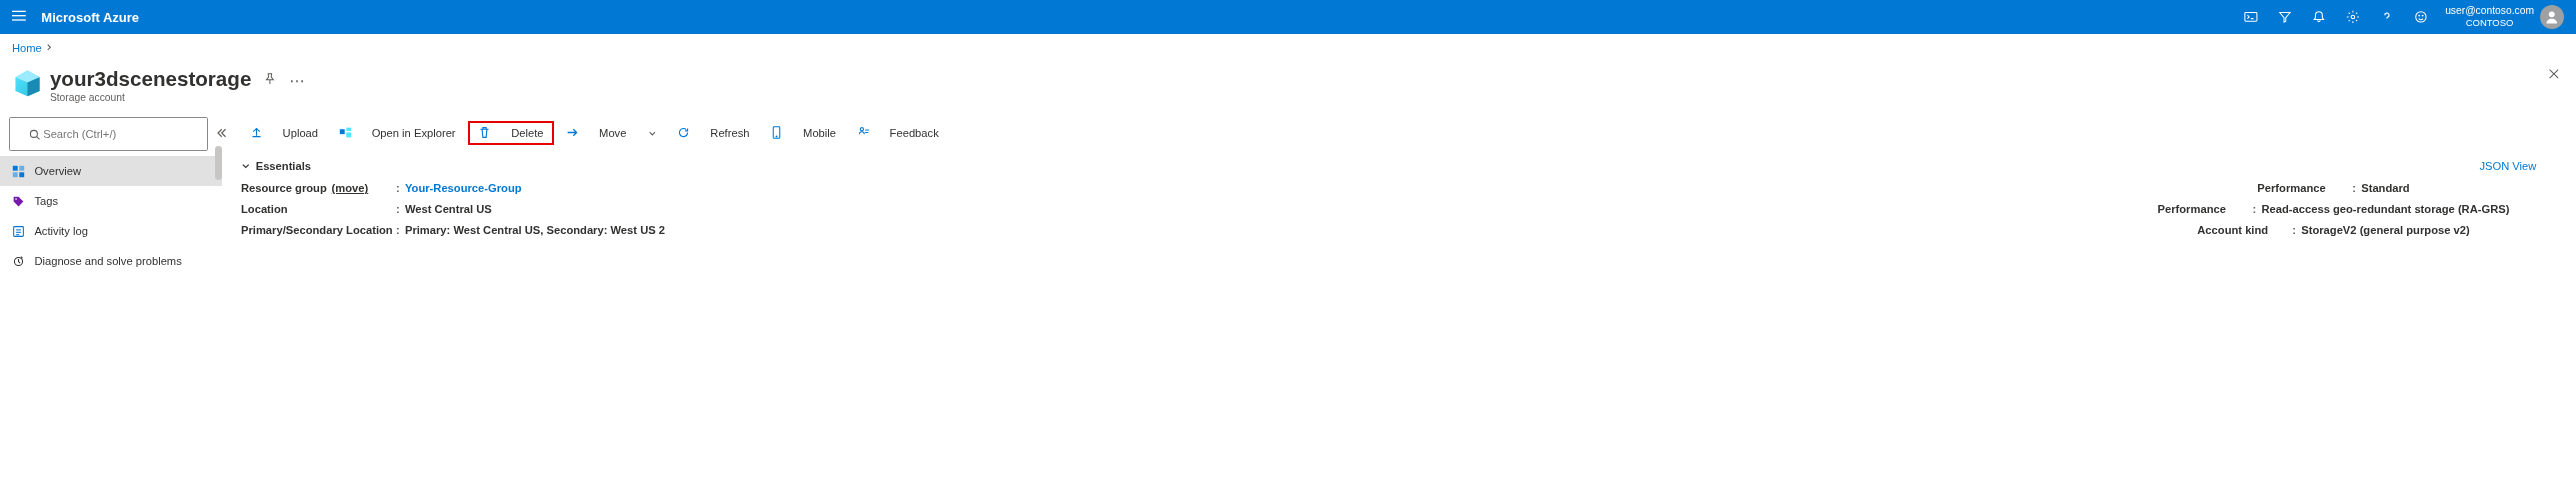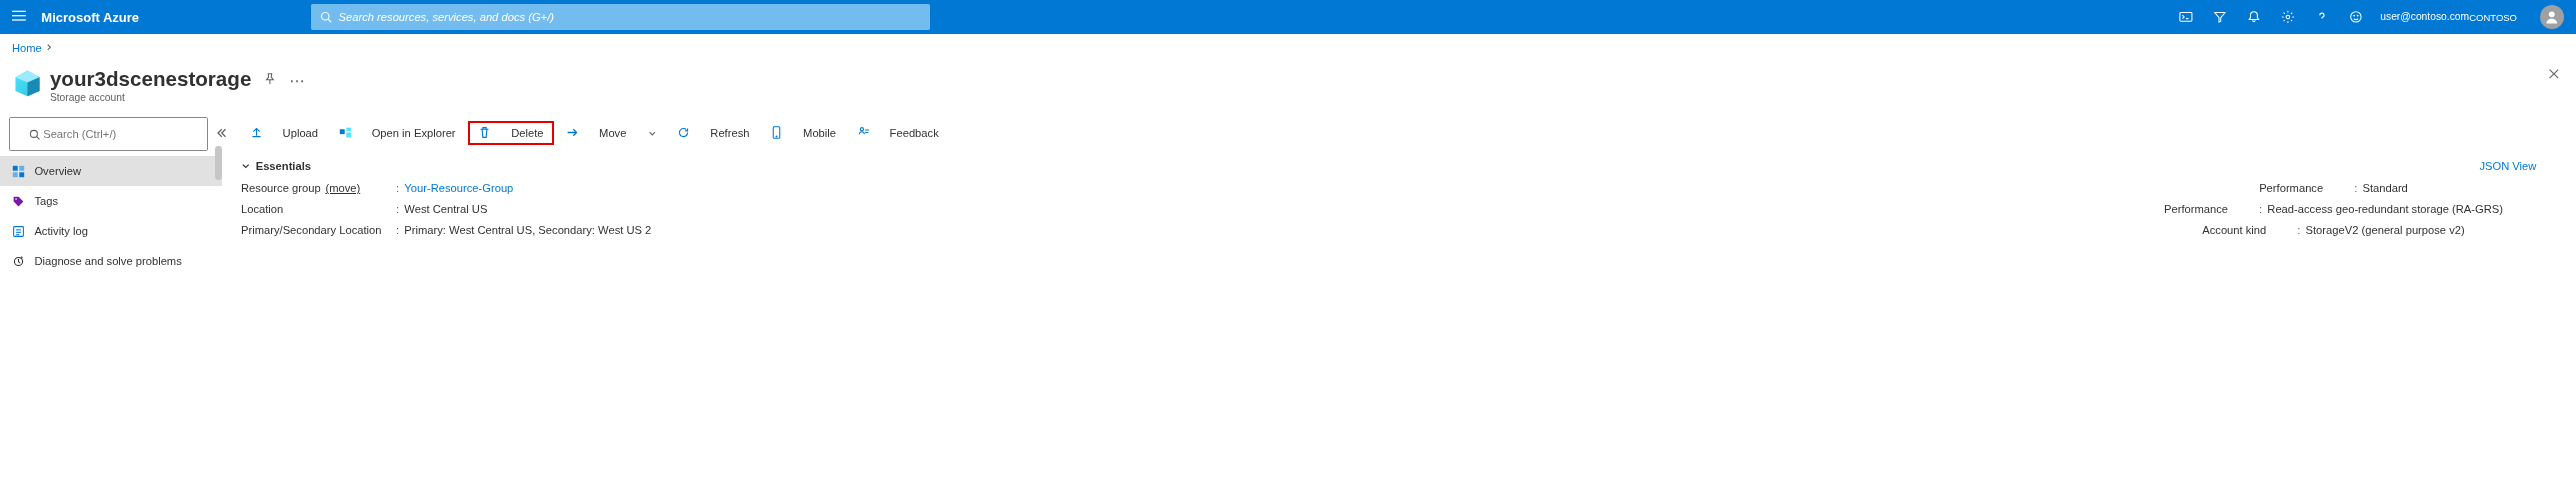--- a/index.html
+++ b/index.html
@@ -24,22 +24,22 @@
       flex: 1; background: transparent; border: none; outline: none;
       color: #ffffff; font-size: 11.2px;
     }
     .top-header .search-wrap input::placeholder { color: #ffffff; font-style: italic; }
     .top-header .spacer { flex: 1; }
     .top-header .icon-btn {
       width: 34px; height: 34px; display: flex; align-items: center;
       justify-content: center; cursor: pointer;
     }
     .top-header .account {
-      display: flex; flex-direction: row; align-items: flex-end;
-      justify-content: center; margin-left: 6.9px; margin-right: 23px;
+      display: flex; flex-direction: column; align-items: center;
+      justify-content: center; margin-left: 6.9px; margin-right: 6px;
       font-size: 10.3px; line-height: 1.2;
     }
     .top-header .account .tenant { font-size: 9.5px; }
     .top-header .avatar {
       width: 24px; height: 24px; border-radius: 50%; background: #9fa0a1;
       display: flex; align-items: center; justify-content: center;
     }
 
     
     .breadcrumb {
@@ -96,21 +96,21 @@
     .cmd-btn.highlighted {
       border: 2.6px solid #e60000; border-radius: 0;
     }
     .cmd-btn .chev-down { color: #605e5c; margin-left: 1.7px; }
 
     .essentials-header {
       display: flex; align-items: center; margin-top: 12px; gap: 5.2px;
       font-size: 11.2px; font-weight: 600; cursor: pointer;
     }
     .essentials-body {
-      display: flex; margin-top: 10.3px; font-size: 11.2px;
+      display: flex; margin-top: 10.3px; font-size: 11.2px; font-weight: bold;
     }
     .essentials-col { display: flex; flex-direction: column; gap: 8.6px; }
     .essentials-col.left { flex: 1; }
     .essentials-col.right { flex: 0 0 447px; align-items: center; }
     .essentials-row { display: flex; align-items: baseline; }
     .essentials-row .label { width: 155px; color: #323130; }
     .essentials-row .sep { margin-right: 5.2px; color: #605e5c; }
     .essentials-row .value { color: #323130; }
     .essentials-row .link { color: #0078d4; cursor: pointer; }
     .essentials-row .move { text-decoration: underline; cursor: pointer; margin-left: 1.7px; }
@@ -132,27 +132,20 @@
 
 <div class="top-header">
   <div class="hamburger">
     <svg width="13.8" height="13.8" viewBox="0 0 16 16" fill="currentColor">
         <rect y="2" width="16" height="1.5"></rect>
         <rect y="7" width="16" height="1.5"></rect>
         <rect y="12" width="16" height="1.5"></rect>
       </svg>
   </div>
   <div class="brand">Microsoft Azure</div>
-  <div class="search-wrap">
-    <svg width="12" height="12" viewBox="0 0 16 16" fill="none" stroke="currentColor" stroke-width="1.5">
-        <circle cx="7" cy="7" r="5"></circle>
-        <line x1="11" y1="11" x2="15" y2="15"></line>
-      </svg>
-    <input placeholder="Search resources, services, and docs (G+/)" style="">
-  </div>
   <div class="spacer"></div>
   <div class="icon-btn">
     <svg width="13.8" height="13.8" viewBox="0 0 16 16" fill="none" stroke="currentColor" stroke-width="1.2">
         <rect x="1" y="3" width="14" height="10" rx="1"></rect>
         <path d="M4 6l2 2-2 2M8 10h3"></path>
       </svg>
   </div>
   <div class="icon-btn">
     <svg width="13.8" height="13.8" viewBox="0 0 16 16" fill="none" stroke="currentColor" stroke-width="1.2">
         <path d="M2 3h12l-5 6v4l-2 1v-5z"></path>

